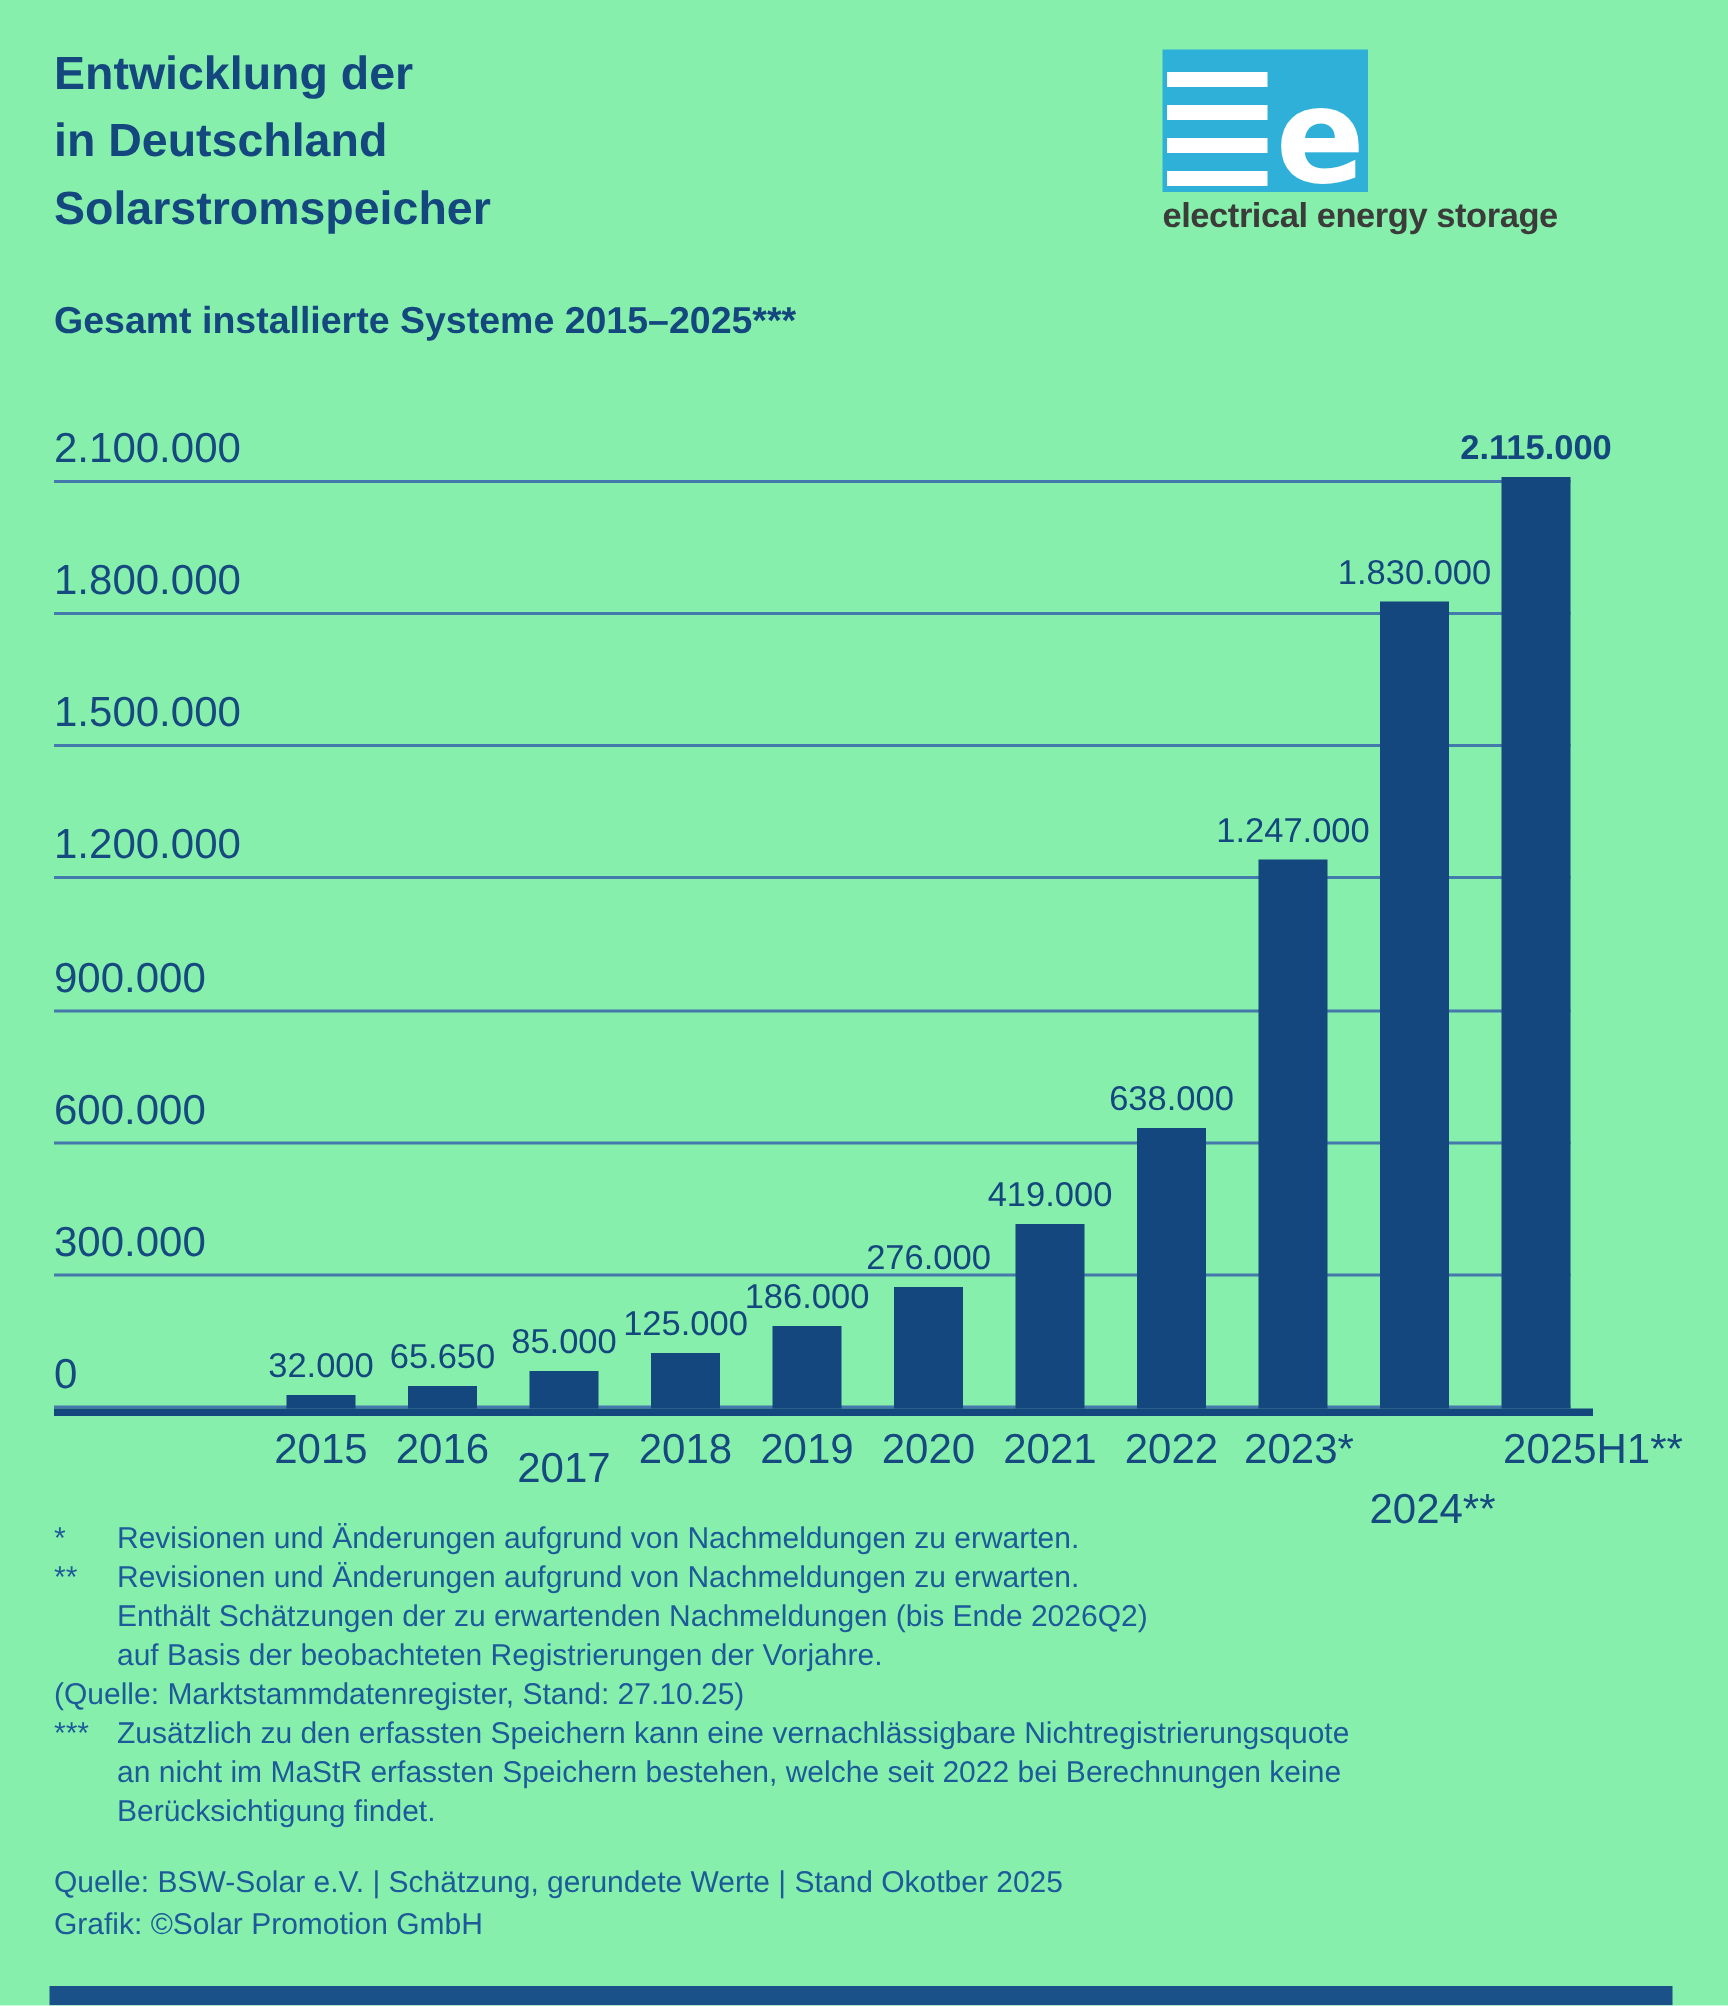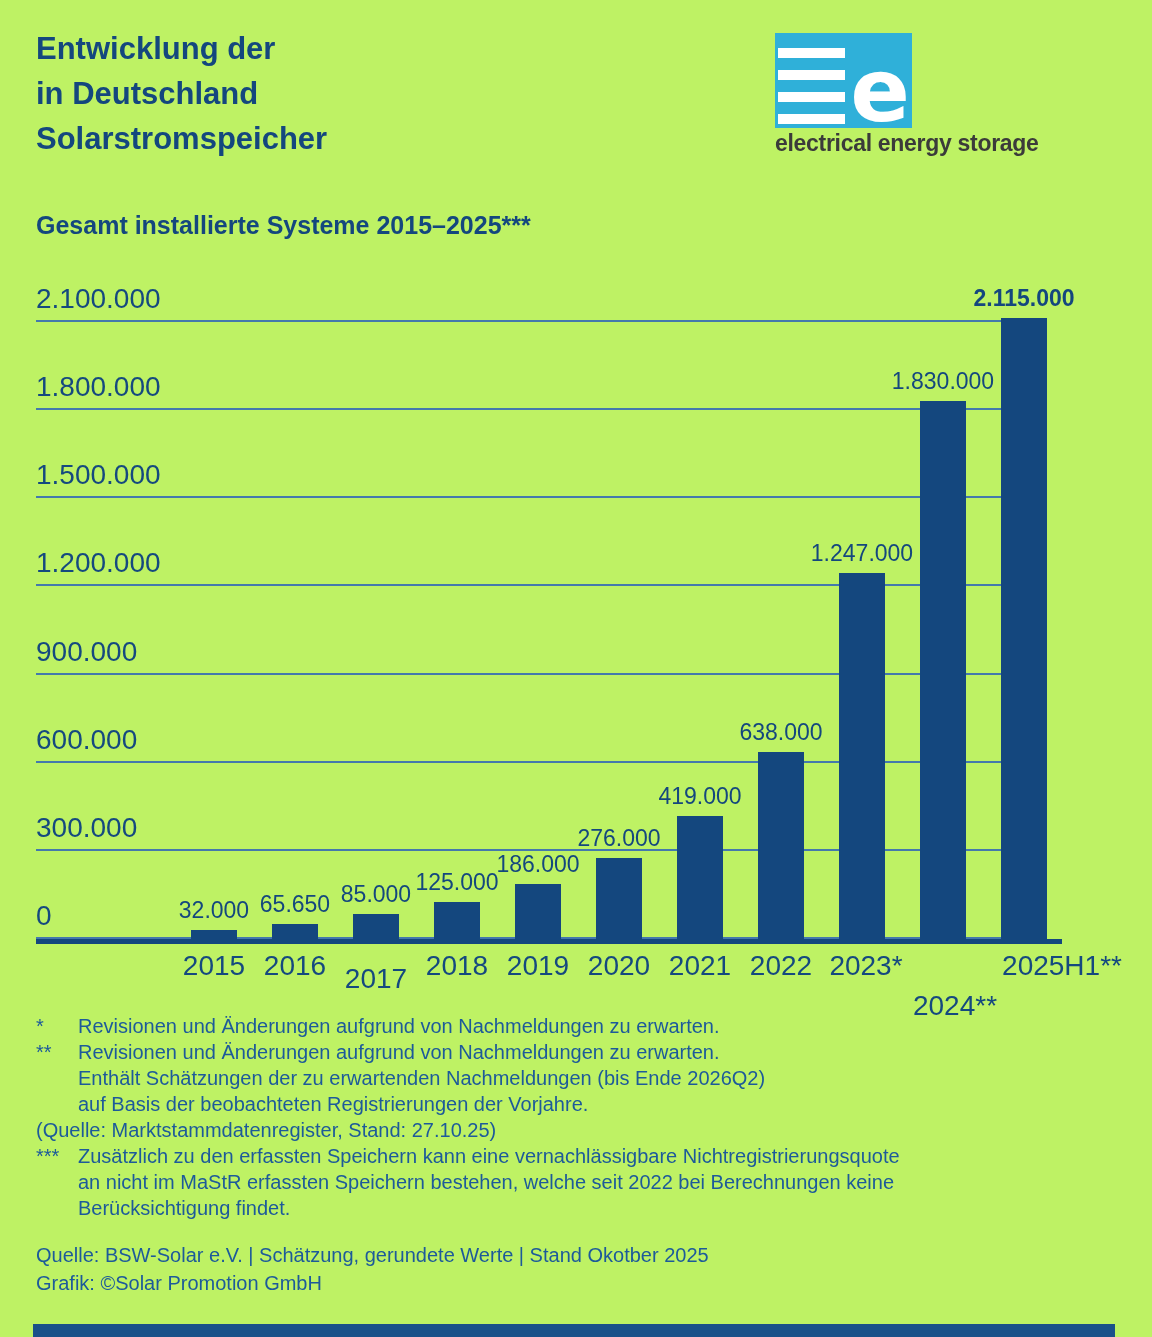--- a/index.html
+++ b/index.html
@@ -1,26 +1,26 @@
 <!DOCTYPE html>
 <html><head>
 <meta charset="utf-8">
 <style>
   html,body{margin:0;padding:0;background:#ffffff;}
   .page{
-    position:relative;width:1152px;height:1337px;background:#bef264;
+    position:relative;width:1152px;height:1337px;background:#86efac;
     font-family:"Liberation Sans",sans-serif;overflow:hidden;
   }
   
   .title{
     position:absolute;left:36px;top:26px;
     font-size:31px;font-weight:bold;line-height:45px;color:#14477E;
   }
   .subtitle{
-    position:absolute;left:36px;top:211px;
+    position:absolute;left:36px;top:200px;
     font-size:25px;font-weight:bold;color:#14477E;
   }
   
   .logo{position:absolute;left:775px;top:33px;width:273px;height:95px;display:flex;}
   .logo-left{position:relative;width:137px;height:95px;}
   .logo-right{position:relative;width:136px;height:95px;}
   .logo-stripe{position:absolute;left:3px;width:67px;height:10px;background:#ffffff;}
   .logo-e{
     position:absolute;right:2px;bottom:6px;
     font-family:"DejaVu Sans",sans-serif;font-weight:bold;font-size:88px;line-height:62px;color:#ffffff;

